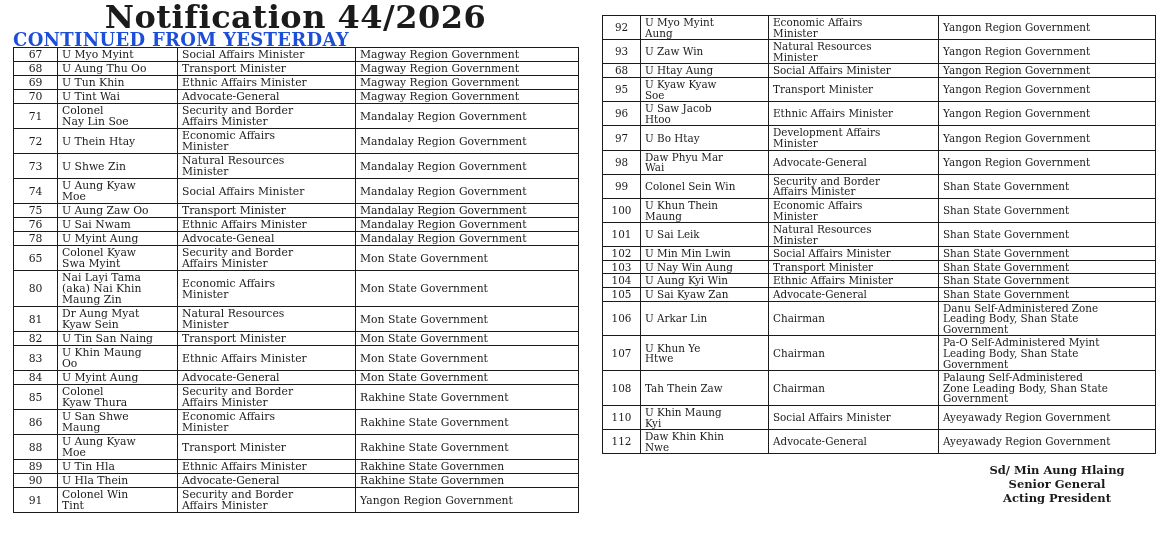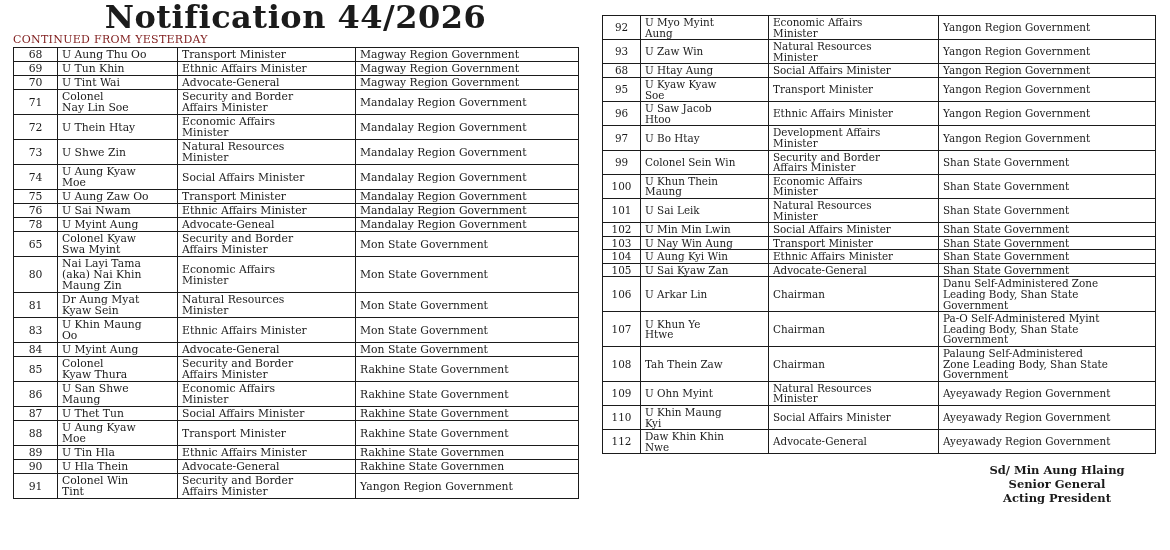--- a/index.html
+++ b/index.html
@@ -14,23 +14,23 @@
   .left-col{position:absolute;left:13px;top:0;width:565px;}
   .right-col{position:absolute;left:602px;top:15px;width:553px;}
   .doc-title{
     margin:0;padding-top:3px;
     text-align:center;
     font-size:32px;line-height:29px;
     font-weight:bold;letter-spacing:0.5px;
   }
   .continued{
     margin-top:1px;
-    font-size:11px;line-height:13px;
-    font-weight:normal;
-    color:#7f1d1d;
+    font-size:18px;line-height:13px;
+    font-weight:bold;
+    color:#1d4ed8;
     letter-spacing:0.3px;
   }
   table.appt{
     border-collapse:collapse;
     table-layout:fixed;
     width:100%;
   }
   table.appt td{
     border:1px solid #1b1b1b;
     vertical-align:middle;
@@ -62,20 +62,26 @@
     <div class="continued">CONTINUED FROM YESTERDAY</div>
     <table class="appt left-table">
       <colgroup>
         <col style="width:44px">
           <col style="width:120px">
           <col style="width:178px">
           <col style="width:223px">
       </colgroup>
       <tbody id="tbody-left">
           <tr>
+            <td class="num">67</td>
+            <td>U Myo Myint</td>
+            <td>Social Affairs Minister</td>
+            <td>Magway Region Government</td>
+          </tr>
+          <tr>
             <td class="num">68</td>
             <td>U Aung Thu Oo</td>
             <td>Transport Minister</td>
             <td>Magway Region Government</td>
           </tr>
           <tr>
             <td class="num">69</td>
             <td>U Tun Khin</td>
             <td>Ethnic Affairs Minister</td>
             <td>Magway Region Government</td>
@@ -152,20 +158,26 @@
           </tr>
           <tr>
             <td class="num">81</td>
             <td>Dr Aung Myat
 Kyaw Sein</td>
             <td>Natural Resources
 Minister</td>
             <td>Mon State Government</td>
           </tr>
           <tr>
+            <td class="num">82</td>
+            <td>U Tin San Naing</td>
+            <td>Transport Minister</td>
+            <td>Mon State Government</td>
+          </tr>
+          <tr>
             <td class="num">83</td>
             <td>U Khin Maung
 Oo</td>
             <td>Ethnic Affairs Minister</td>
             <td>Mon State Government</td>
           </tr>
           <tr>
             <td class="num">84</td>
             <td>U Myint Aung</td>
             <td>Advocate-General</td>
@@ -178,26 +190,20 @@
             <td>Security and Border
 Affairs Minister</td>
             <td>Rakhine State Government</td>
           </tr>
           <tr>
             <td class="num">86</td>
             <td>U San Shwe
 Maung</td>
             <td>Economic Affairs
 Minister</td>
-            <td>Rakhine State Government</td>
-          </tr>
-          <tr>
-            <td class="num">87</td>
-            <td>U Thet Tun</td>
-            <td>Social Affairs Minister</td>
             <td>Rakhine State Government</td>
           </tr>
           <tr>
             <td class="num">88</td>
             <td>U Aung Kyaw
 Moe</td>
             <td>Transport Minister</td>
             <td>Rakhine State Government</td>
           </tr>
           <tr>
@@ -269,20 +275,27 @@
             <td>Yangon Region Government</td>
           </tr>
           <tr>
             <td class="num">97</td>
             <td>U Bo Htay</td>
             <td>Development Affairs
 Minister</td>
             <td>Yangon Region Government</td>
           </tr>
           <tr>
+            <td class="num">98</td>
+            <td>Daw Phyu Mar
+Wai</td>
+            <td>Advocate-General</td>
+            <td>Yangon Region Government</td>
+          </tr>
+          <tr>
             <td class="num">99</td>
             <td>Colonel Sein Win</td>
             <td>Security and Border
 Affairs Minister</td>
             <td>Shan State Government</td>
           </tr>
           <tr>
             <td class="num">100</td>
             <td>U Khun Thein
 Maung</td>
@@ -338,27 +351,20 @@
 Leading Body, Shan State
 Government</td>
           </tr>
           <tr>
             <td class="num">108</td>
             <td>Tah Thein Zaw</td>
             <td>Chairman</td>
             <td>Palaung  Self-Administered
 Zone Leading Body, Shan State
 Government</td>
-          </tr>
-          <tr>
-            <td class="num">109</td>
-            <td>U Ohn Myint</td>
-            <td>Natural Resources
-Minister</td>
-            <td>Ayeyawady Region Government</td>
           </tr>
           <tr>
             <td class="num">110</td>
             <td>U Khin Maung
 Kyi</td>
             <td>Social Affairs Minister</td>
             <td>Ayeyawady Region Government</td>
           </tr>
           <tr>
             <td class="num">112</td>

